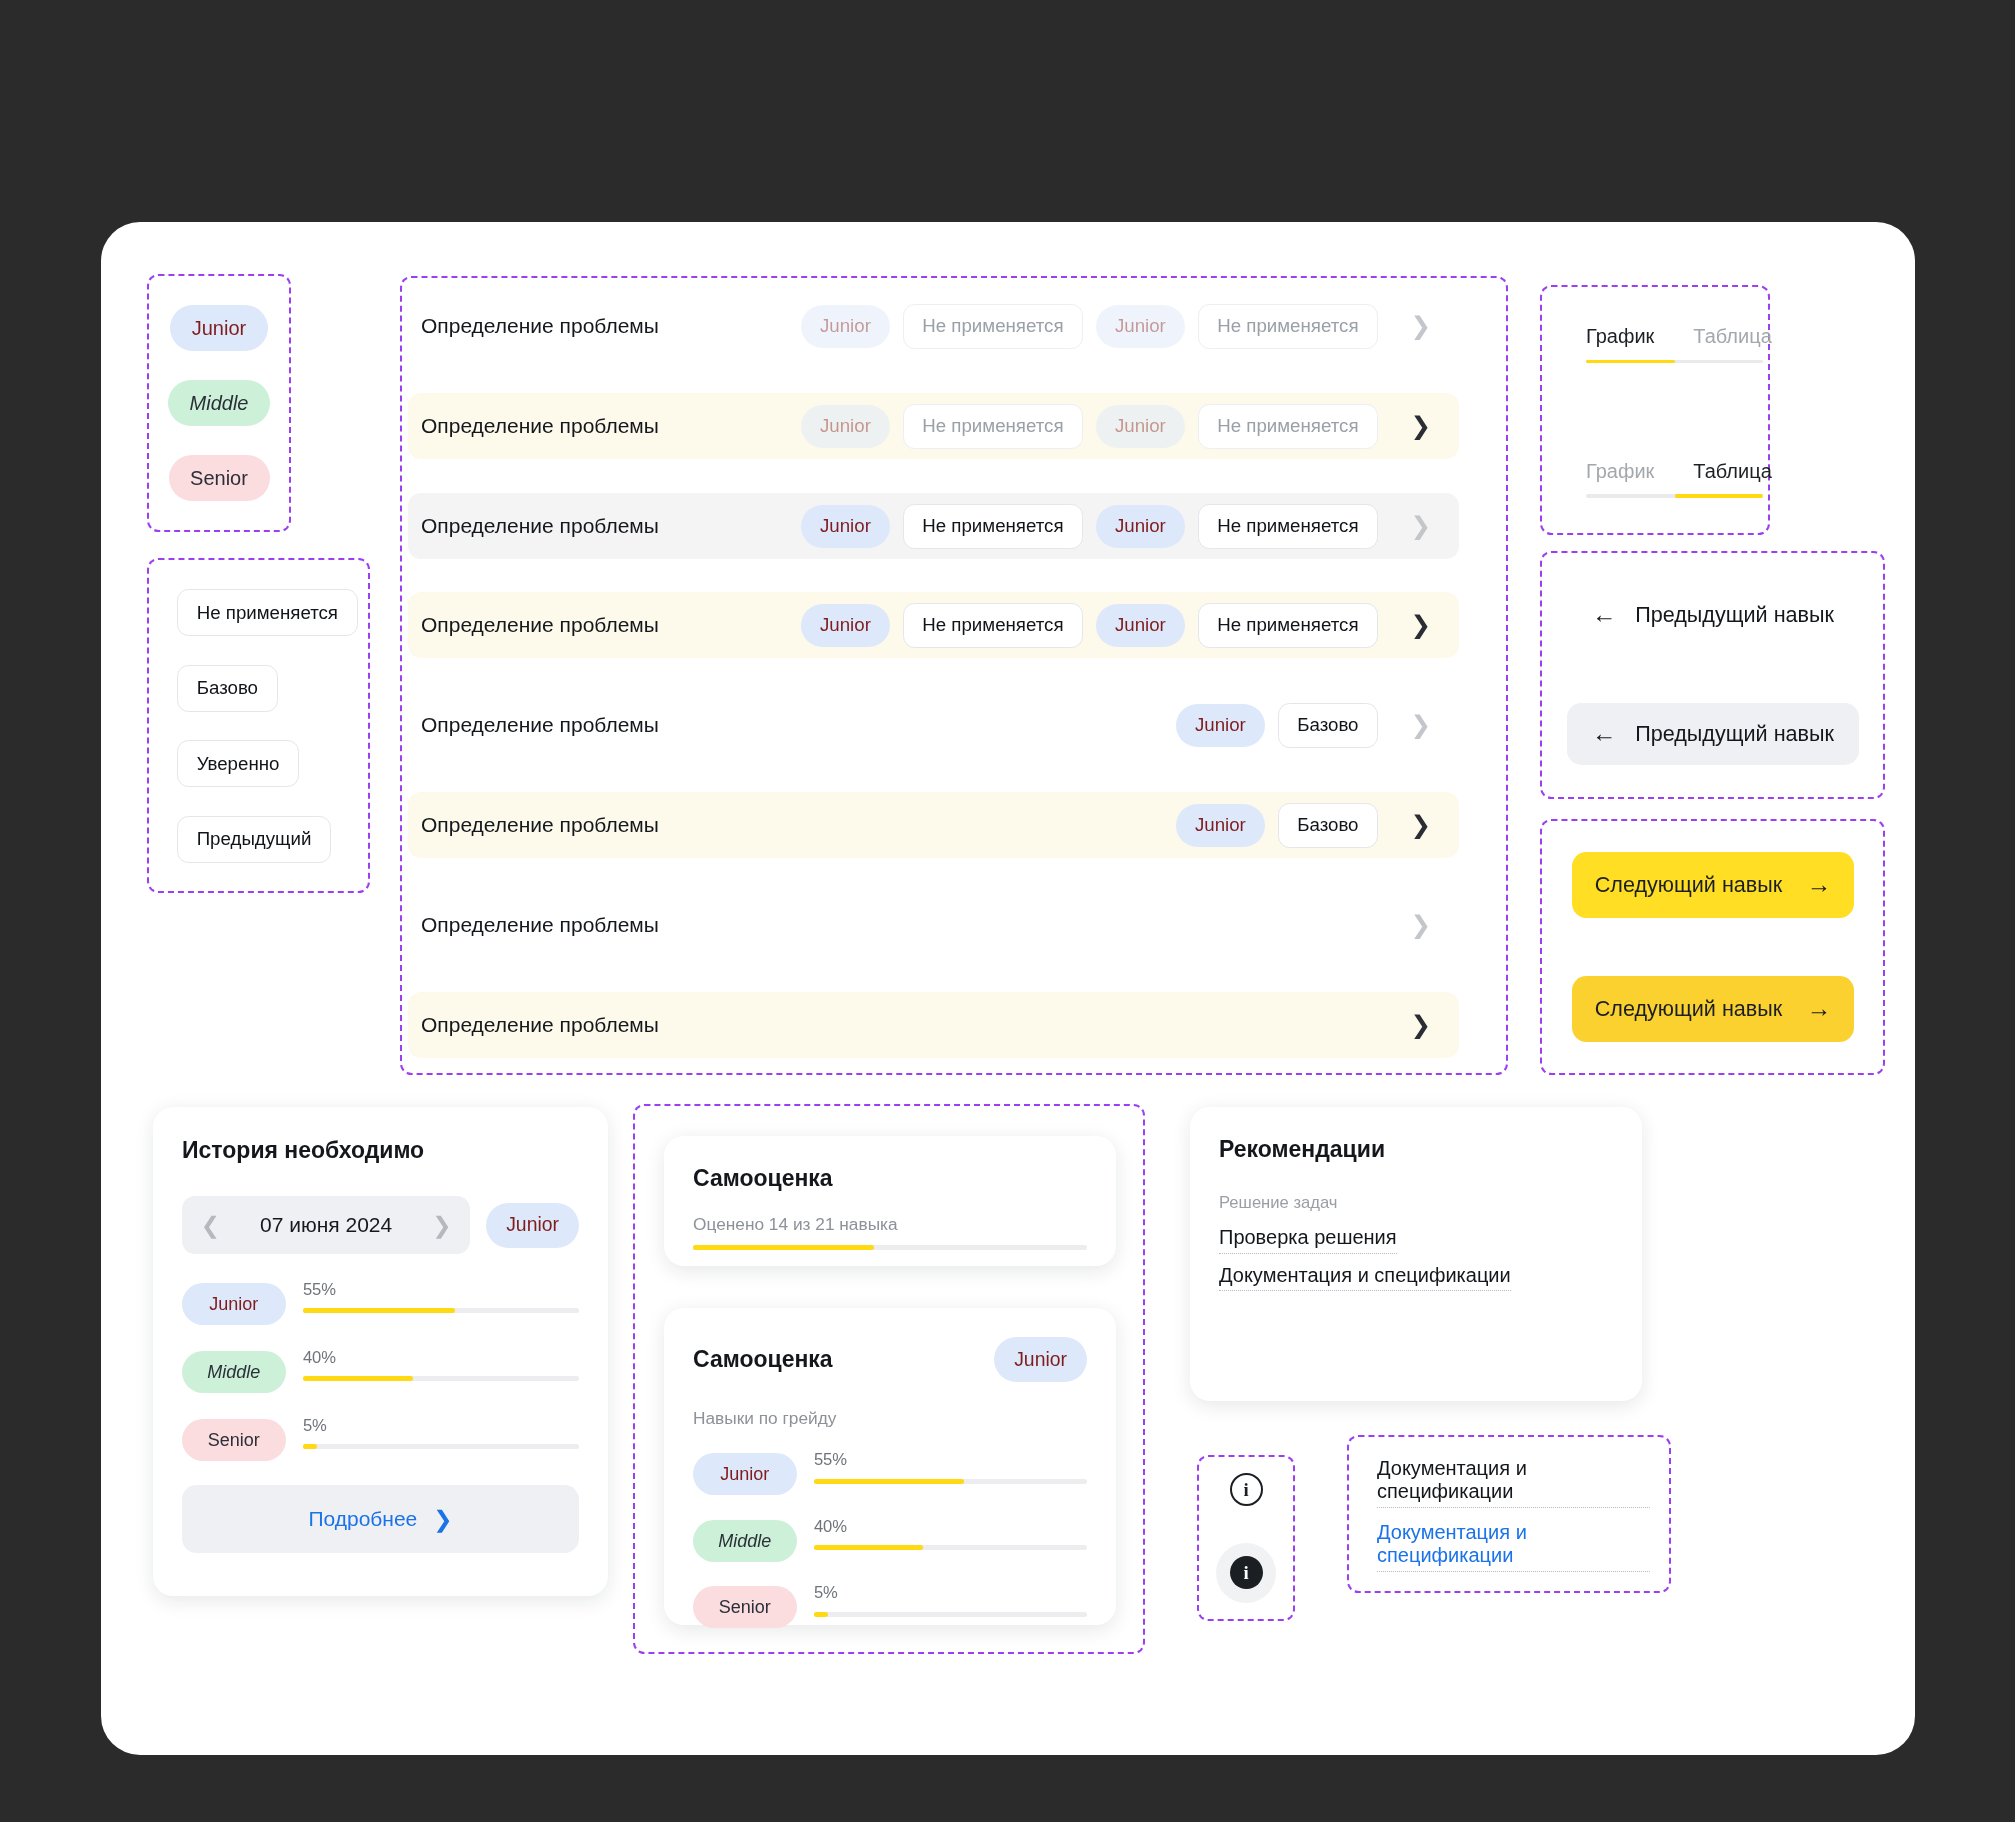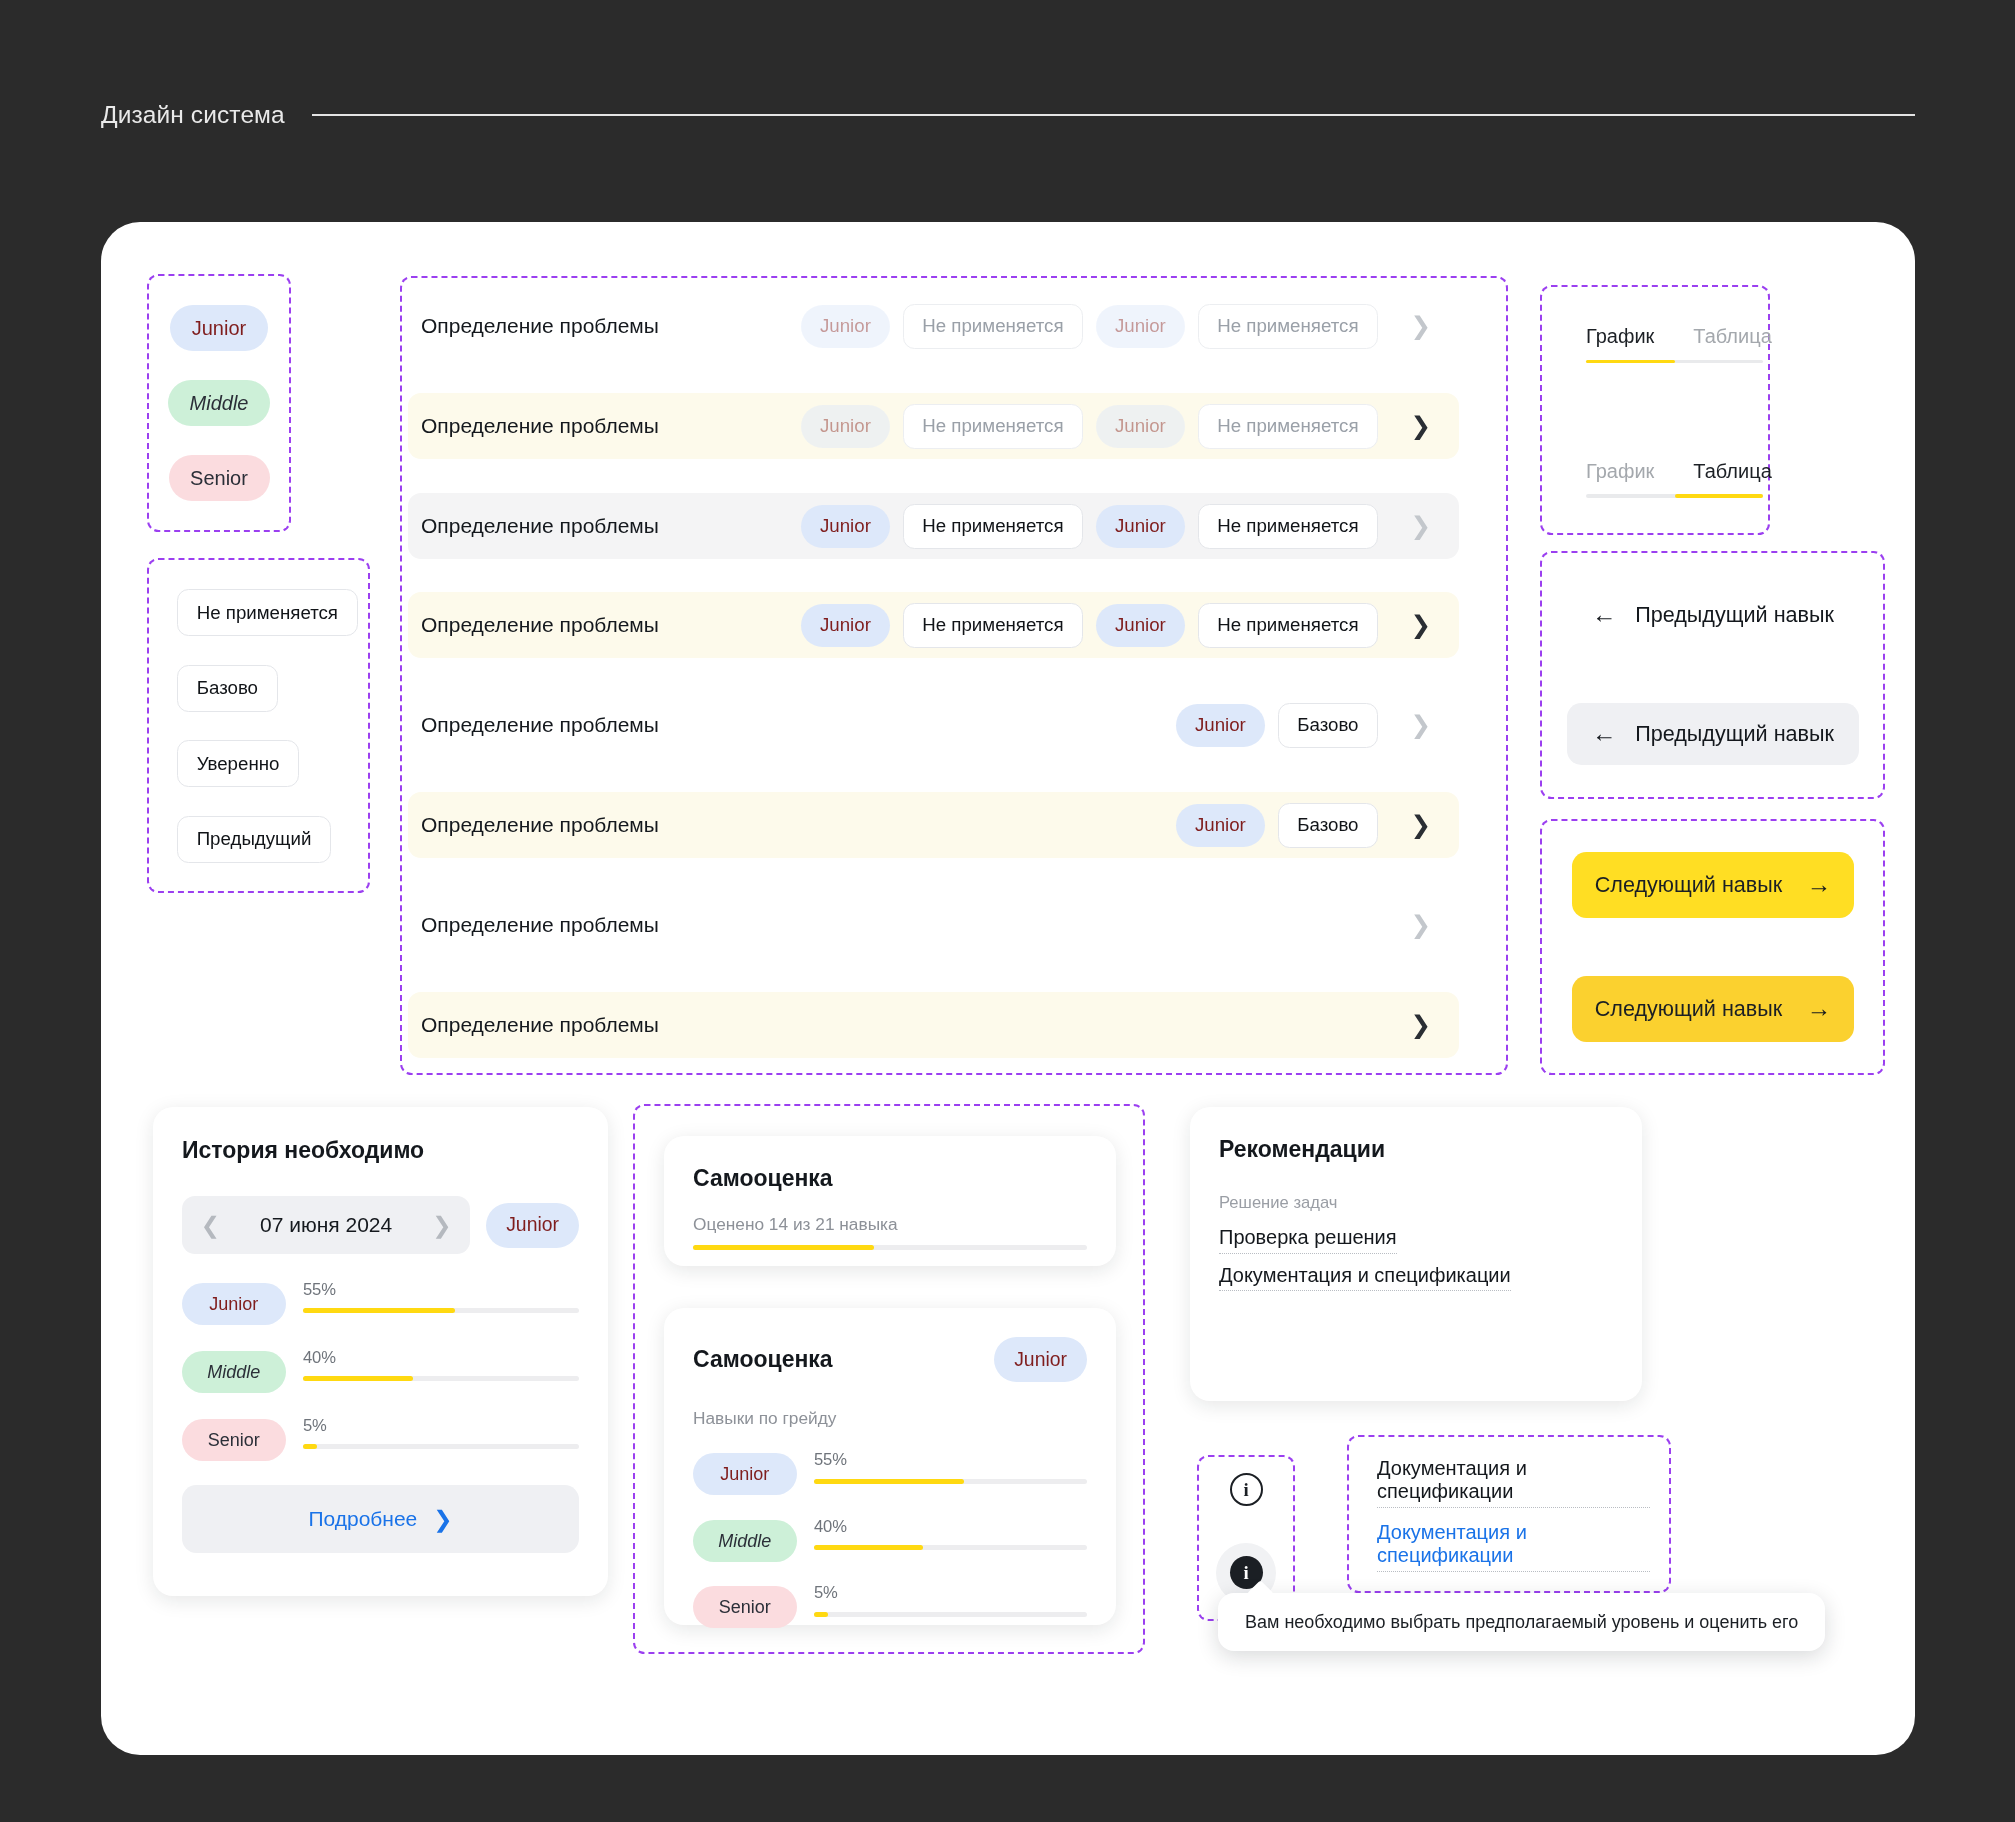--- a/index.html
+++ b/index.html
@@ -103,24 +103,20 @@
   .info-fill-wrap{width:60px;height:60px;border-radius:50%;background:#f1f2f4;display:flex;align-items:center;justify-content:center;}
   .tooltip{position:absolute;background:#fff;border-radius:16px;box-shadow:0 5.8px 21.6px rgba(20,24,30,.16);
            padding:18.7px 27px;font-size:18px;color:#1b1f24;white-space:nowrap;}
   .tooltip:before{content:"";position:absolute;top:-9.4px;left:33px;width:18.7px;height:18.7px;background:#fff;transform:rotate(45deg);border-radius:2.9px;}
 </style>
 </head>
 <body>
 
 <div class="page">
 
-  <div class="header">
-    <div class="header-title">Дизайн система</div>
-    <div class="header-rule"></div>
-  </div>
 
   <div class="canvas"></div>
 
   <div class="dash" style="left:147px;top:274px;width:144px;height:258px;"></div>
   <div style="position:absolute;left:147px;top:274px;width:144px;height:258px;display:flex;flex-direction:column;align-items:center;justify-content:center;gap:29px;">
     <div class="chip chip-lg chip-junior">Junior</div>
     <div class="chip chip-lg chip-middle">Middle</div>
     <div class="chip chip-lg chip-senior">Senior</div>
   </div>
 
@@ -366,18 +362,15 @@
       <div class="info-fill">i</div>
     </div>
   </div>
 
   <div class="dash" style="left:1347px;top:1435px;width:324px;height:158px;"></div>
   <div style="position:absolute;left:1377px;top:1457px;width:273px;height:115px;display:flex;flex-direction:column;justify-content:space-between;">
     <div><span class="rec-item">Документация и спецификации</span></div>
     <div><span class="rec-item link">Документация и спецификации</span></div>
   </div>
 
-  <div class="tooltip" style="left:1218px;top:1593px;">
-    <span>Вам необходимо выбрать предполагаемый уровень и оценить его</span>
-  </div>
 
 </div>
 
 
 </body></html>

